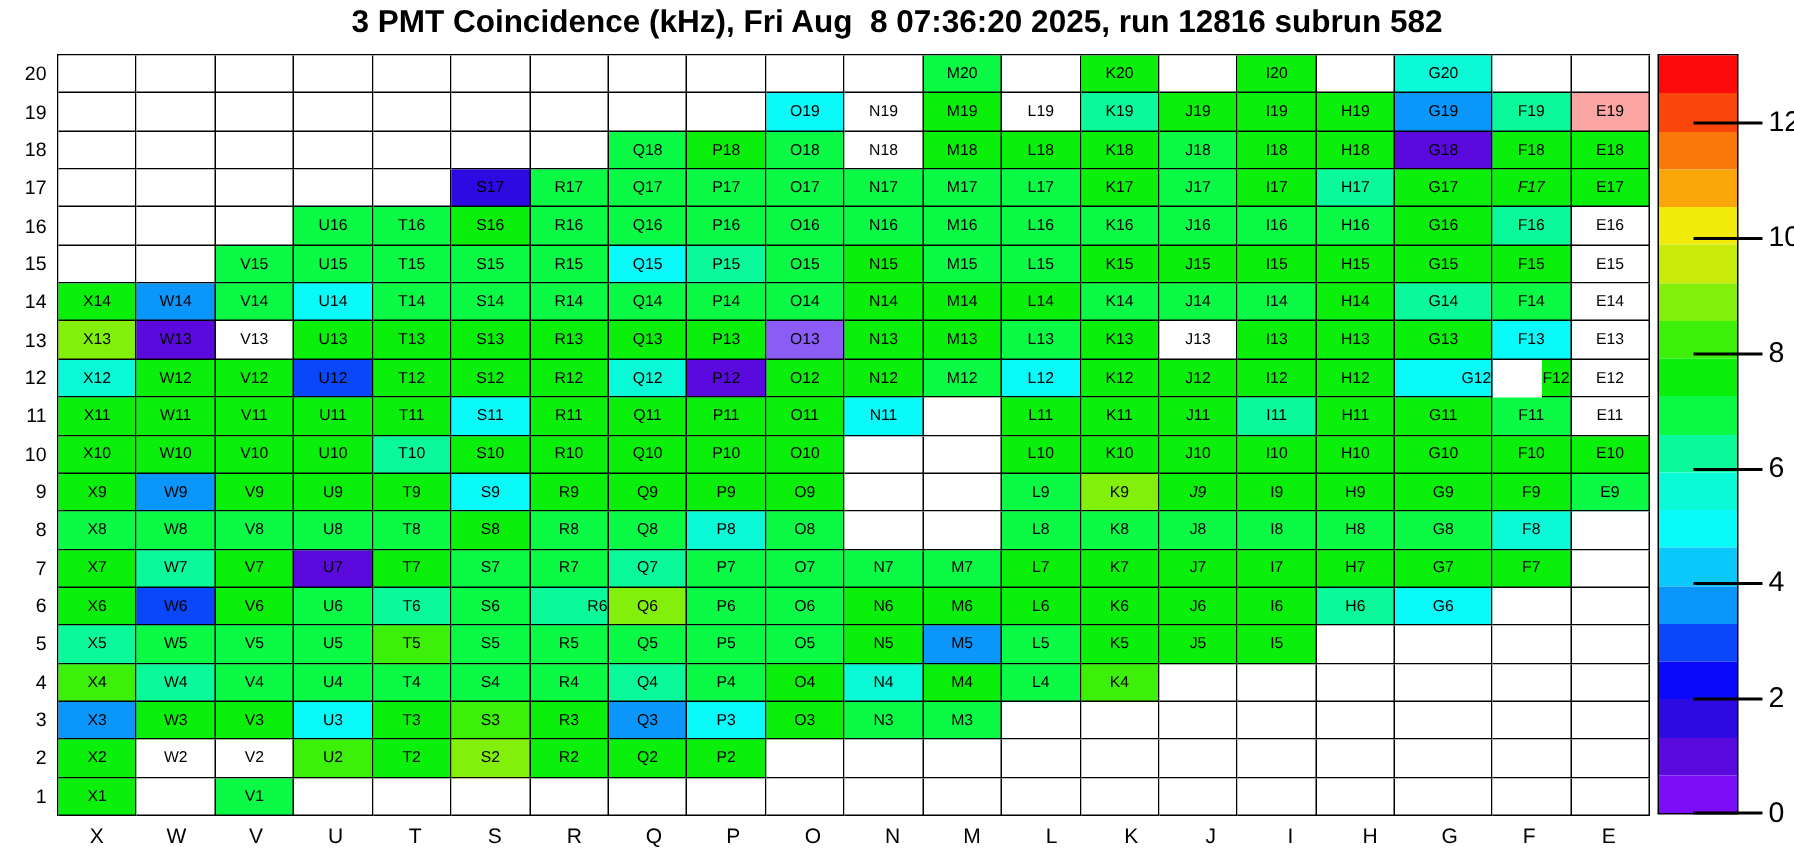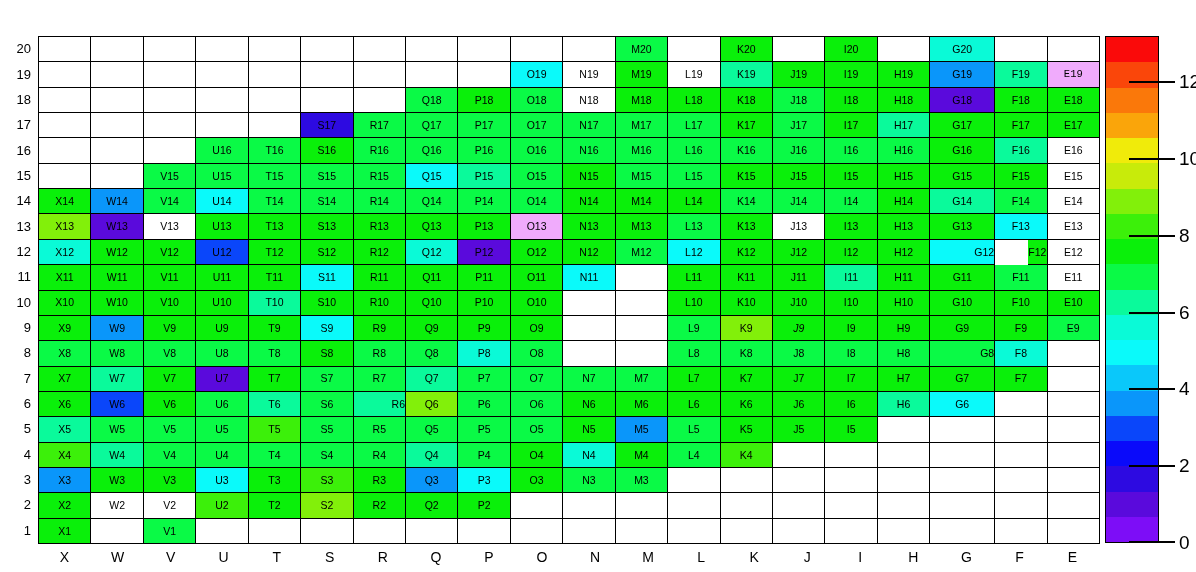--- a/index.html
+++ b/index.html
@@ -23,20 +23,21 @@
   .cbar-bar{position:absolute;left:0;top:0;width:54px;height:507px;
             display:flex;flex-direction:column;border:1px solid #000;box-sizing:border-box;}
   .cbar-seg{flex:1 1 auto;}
   .cbar-tick{position:absolute;left:24px;width:46px;height:2px;background:#000;}
   .cbar-label{position:absolute;left:74px;font-size:19px;transform:translateY(-50%);}
 </style>
 </head>
 <body>
 
 <div class="stage">
+  <div class="title">3 PMT Coincidence (kHz), Fri Aug  8 07:36:20 2025, run 12816 subrun 582</div>
   <div class="yaxis">
       <div>20</div>
       <div>19</div>
       <div>18</div>
       <div>17</div>
       <div>16</div>
       <div>15</div>
       <div>14</div>
       <div>13</div>
       <div>12</div>
@@ -113,21 +114,21 @@
       </div>
       <div class="cell" style="background: rgb(10, 240, 10);">
         <span>H19</span>
       </div>
       <div class="cell" style="background: rgb(10, 150, 250);">
         <span>G19</span>
       </div>
       <div class="cell" style="background: rgb(10, 250, 155);">
         <span>F19</span>
       </div>
-      <div class="cell" style="background: #f0abfc; font-family: Liberation Mono, monospace;">
+      <div class="cell" style="background: #fca5a5;">
         <span>E19</span>
       </div>
       <div class="cell"></div>
       <div class="cell"></div>
       <div class="cell"></div>
       <div class="cell"></div>
       <div class="cell"></div>
       <div class="cell"></div>
       <div class="cell"></div>
       <div class="cell" style="background: rgb(10, 250, 70);">
@@ -206,21 +207,21 @@
       </div>
       <div class="cell" style="background: rgb(10, 240, 10);">
         <span>I17</span>
       </div>
       <div class="cell" style="background: rgb(10, 250, 155);">
         <span>H17</span>
       </div>
       <div class="cell" style="background: rgb(10, 240, 10);">
         <span>G17</span>
       </div>
-      <div class="cell" style="background: rgb(10, 240, 10);">
+      <div class="cell" style="background: rgb(10, 240, 10); font-style: italic;">
         <span>F17</span>
       </div>
       <div class="cell" style="background: rgb(10, 240, 10);">
         <span>E17</span>
       </div>
       <div class="cell"></div>
       <div class="cell"></div>
       <div class="cell"></div>
       <div class="cell" style="background: rgb(10, 250, 70);">
         <span>U16</span>
@@ -409,21 +410,21 @@
       </div>
       <div class="cell" style="background: rgb(10, 240, 10);">
         <span>R13</span>
       </div>
       <div class="cell" style="background: rgb(10, 240, 10);">
         <span>Q13</span>
       </div>
       <div class="cell" style="background: rgb(10, 240, 10);">
         <span>P13</span>
       </div>
-      <div class="cell" style="background: #f0abfc;">
+      <div class="cell" style="background: #8b5cf6;">
         <span>O13</span>
       </div>
       <div class="cell" style="background: rgb(10, 240, 10);">
         <span>N13</span>
       </div>
       <div class="cell" style="background: rgb(10, 240, 10);">
         <span>M13</span>
       </div>
       <div class="cell" style="background: rgb(10, 250, 70);">
         <span>L13</span>
@@ -719,21 +720,21 @@
       </div>
       <div class="cell" style="background: rgb(10, 250, 70);">
         <span>J8</span>
       </div>
       <div class="cell" style="background: rgb(10, 250, 70);">
         <span>I8</span>
       </div>
       <div class="cell" style="background: rgb(10, 250, 70);">
         <span>H8</span>
       </div>
-      <div class="cell" style="background: rgb(10, 250, 70); justify-content: flex-end;">
+      <div class="cell" style="background: rgb(10, 250, 70);">
         <span>G8</span>
       </div>
       <div class="cell" style="background: rgb(10, 250, 215);">
         <span>F8</span>
       </div>
       <div class="cell"></div>
       <div class="cell" style="background: rgb(10, 240, 10);">
         <span>X7</span>
       </div>
       <div class="cell" style="background: rgb(10, 250, 155);">

